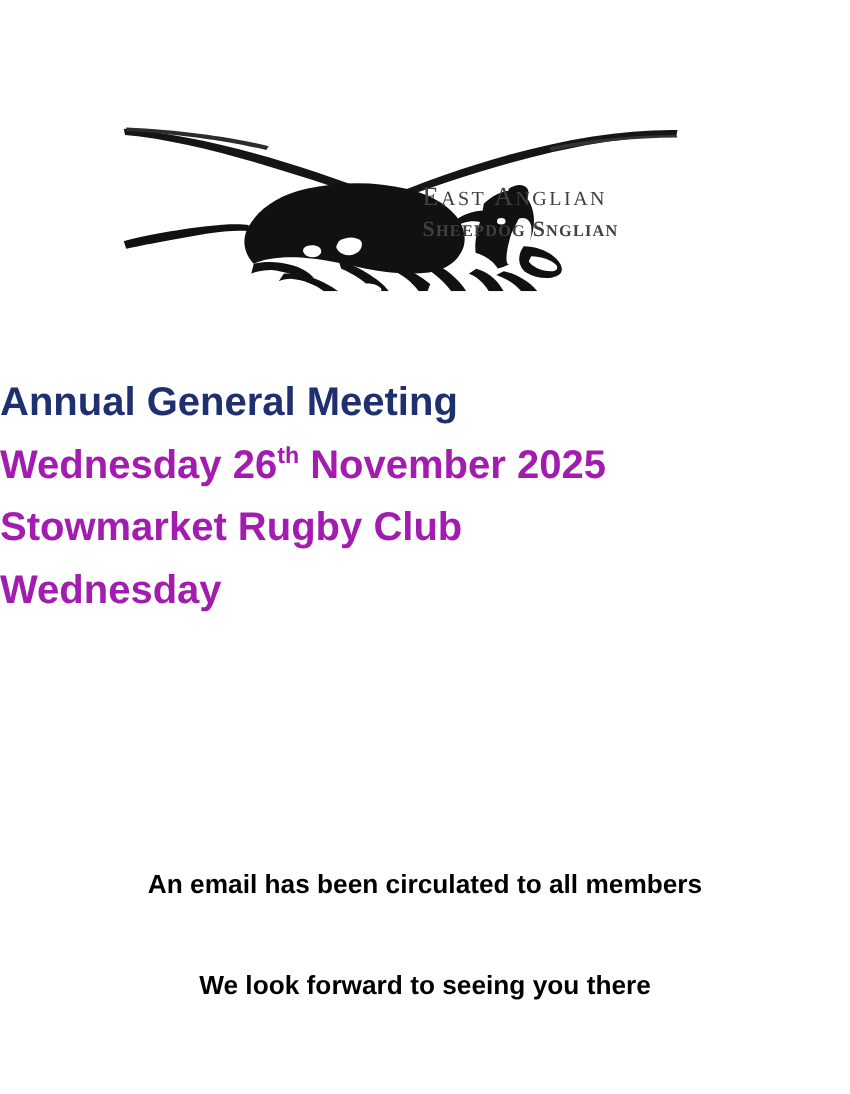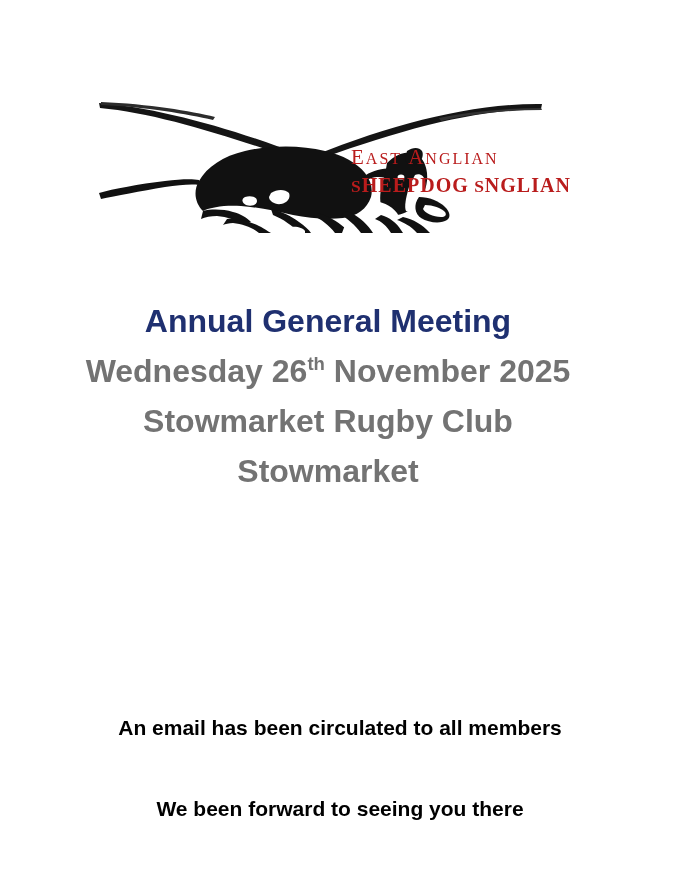--- a/index.html
+++ b/index.html
@@ -25,76 +25,75 @@
     width: 450px;
     height: 148px;
   }
   .logo-svg {
     display: block;
     width: 450px;
     height: 148px;
   }
   .logo-wordmark {
     position: absolute;
-    left: 256px;
+    left: 243px;
     top: 62px;
     width: 210px;
     text-align: left;
     font-family: "Liberation Serif", serif;
-    color: #b91c1c;
+    color: #404040;
     line-height: 1.0;
   }
   .wm-line1 {
     display: block;
     font-size: 21px;
     letter-spacing: 2.0px;
     white-space: nowrap;
   }
   .wm-line1 .cap { font-size: 21px; }
   .wm-line1 .sc  { font-size: 16px; }
   .wm-line2 {
     display: block;
     margin-top: 7px;
     font-size: 17.5px;
     font-weight: 700;
     letter-spacing: 1.0px;
     white-space: nowrap;
   }
   .wm-line2 .cap { font-size: 17.5px; }
-  .wm-line2 .sc  { font-size: 20px; }
+  .wm-line2 .sc  { font-size: 13px; }
 
   
   .headings {
     position: absolute;
-    left: 16px;
+    left: 0;
     top: 296px;
     width: 624px;
-    text-align: center;
   }
   .hl {
     display: block;
     font-size: 32px;
     font-weight: bold;
     line-height: 50px;
     white-space: nowrap;
     letter-spacing: 0px;
   }
   .hl.navy { color: #1f3070; }
-  .hl.red  { color: #737373; }
+  .hl.red  { color: #a21caf; }
   .sup {
     font-size: 0.58em;
     vertical-align: super;
     line-height: 0;
   }
 
   
   .notes {
     position: absolute;
     left: 0;
-    top: 708px;
+    top: 688px;
     width: 680px;
     text-align: center;
   }
   .nl {
     display: block;
     font-size: 21px;
     font-weight: bold;
     color: #000000;
     line-height: 40px;
     white-space: nowrap;
@@ -189,19 +188,19 @@
 </div>
 
 <div class="headings">
   <span class="hl navy">Annual General Meeting</span>
 
   <span class="hl red">
     <span>Wednesday 26</span><span class="sup">th</span><span> November 2025</span>
   </span>
 
   <span class="hl red">Stowmarket Rugby Club</span>
-  <span class="hl red">Stowmarket</span>
+  <span class="hl red">Wednesday</span>
 </div>
 
 <div class="notes">
   <span class="nl">An email has been circulated to all members</span>
-  <span class="nl gap">We been forward to seeing you there</span>
+  <span class="nl gap">We look forward to seeing you there</span>
 </div>
 
 </body></html>

